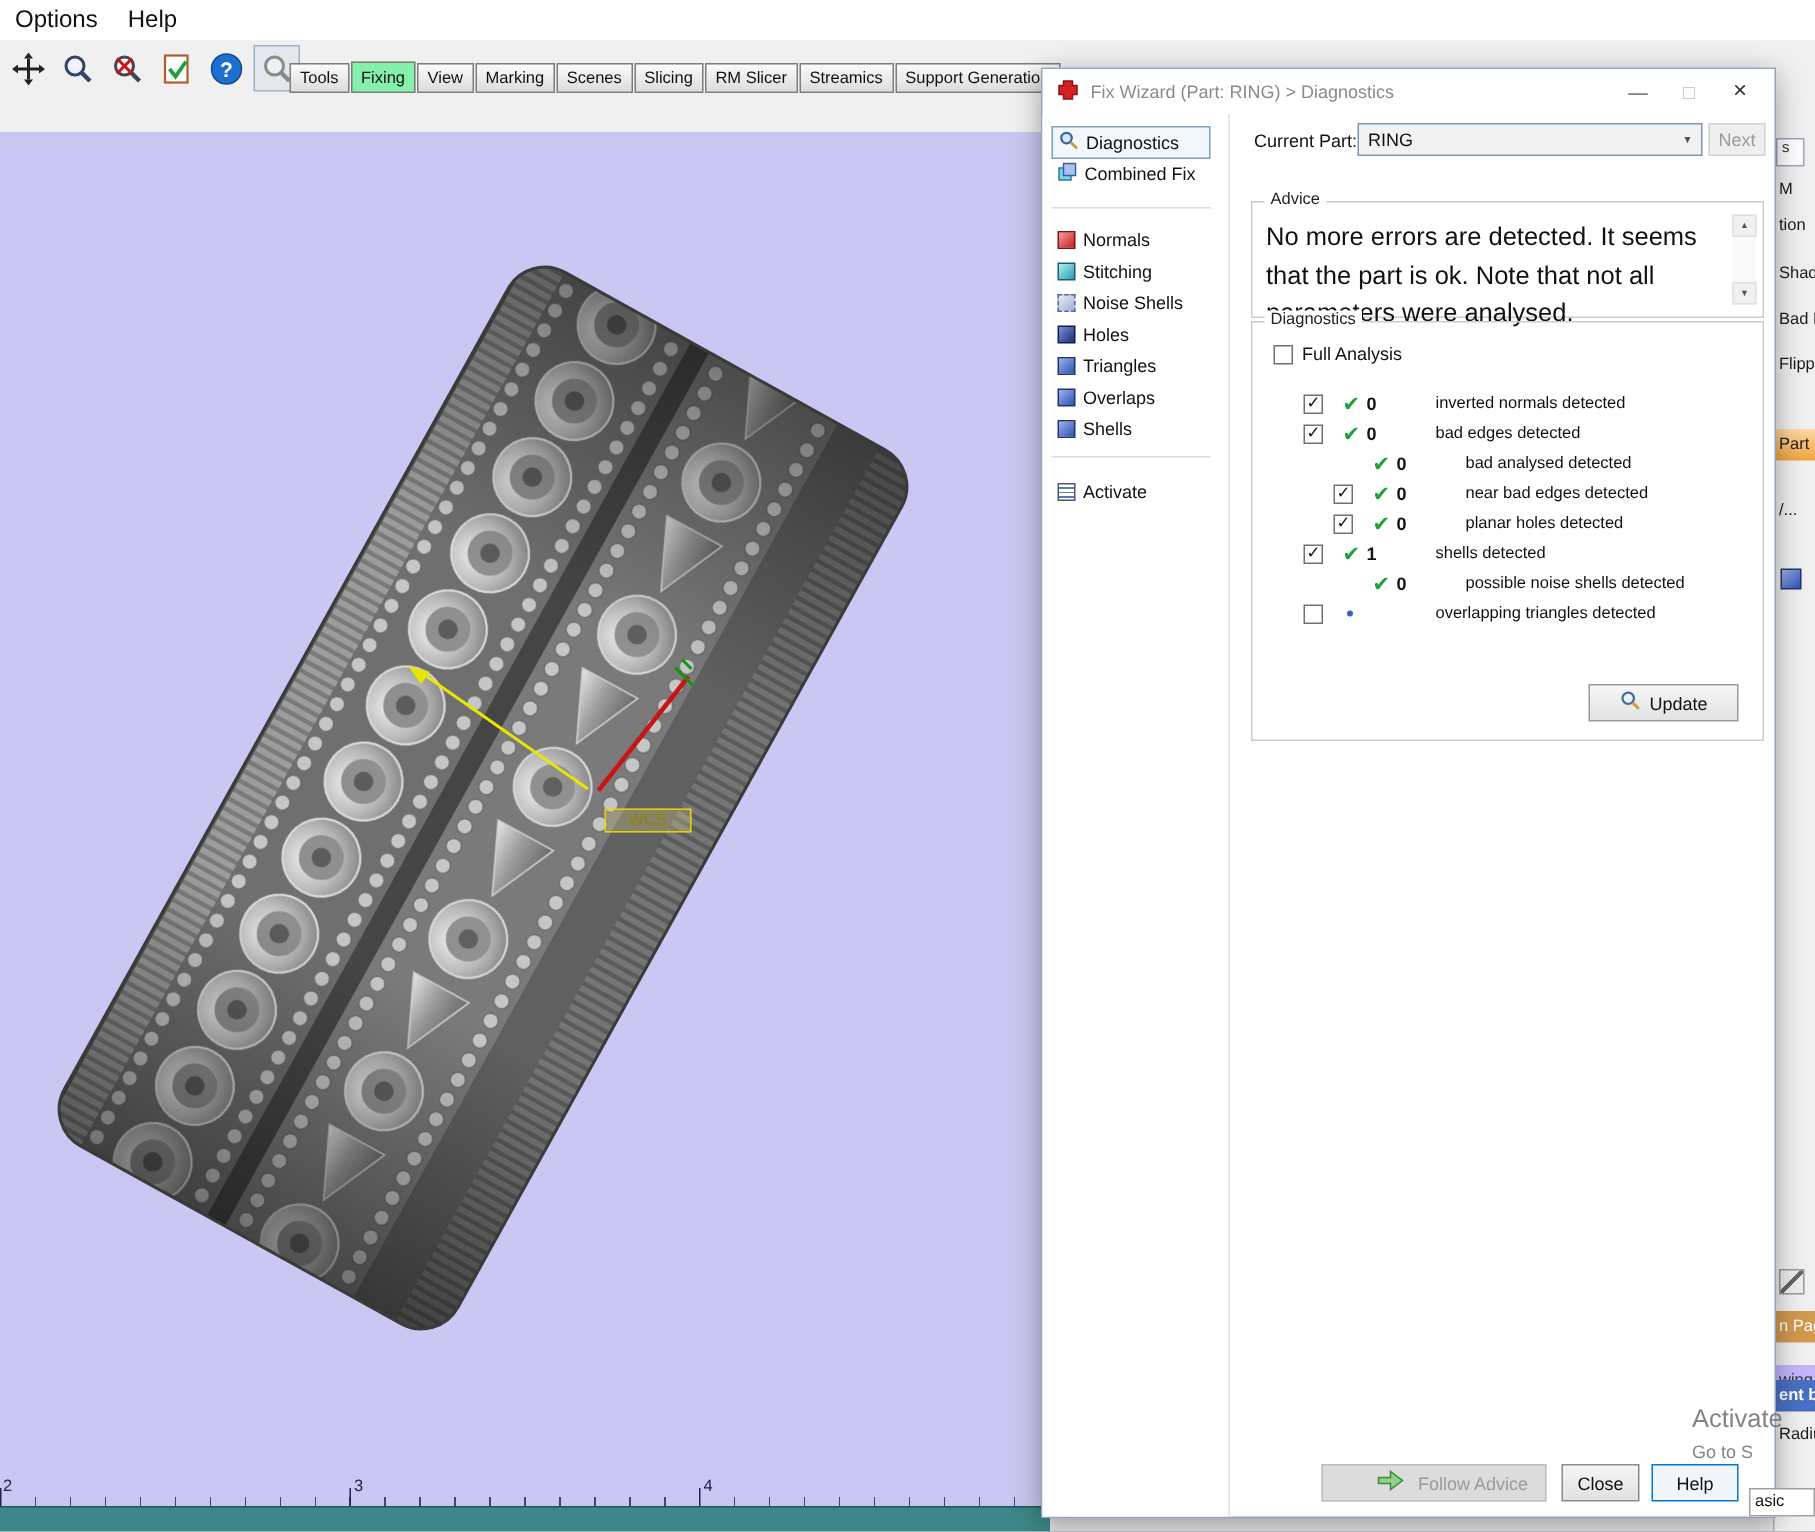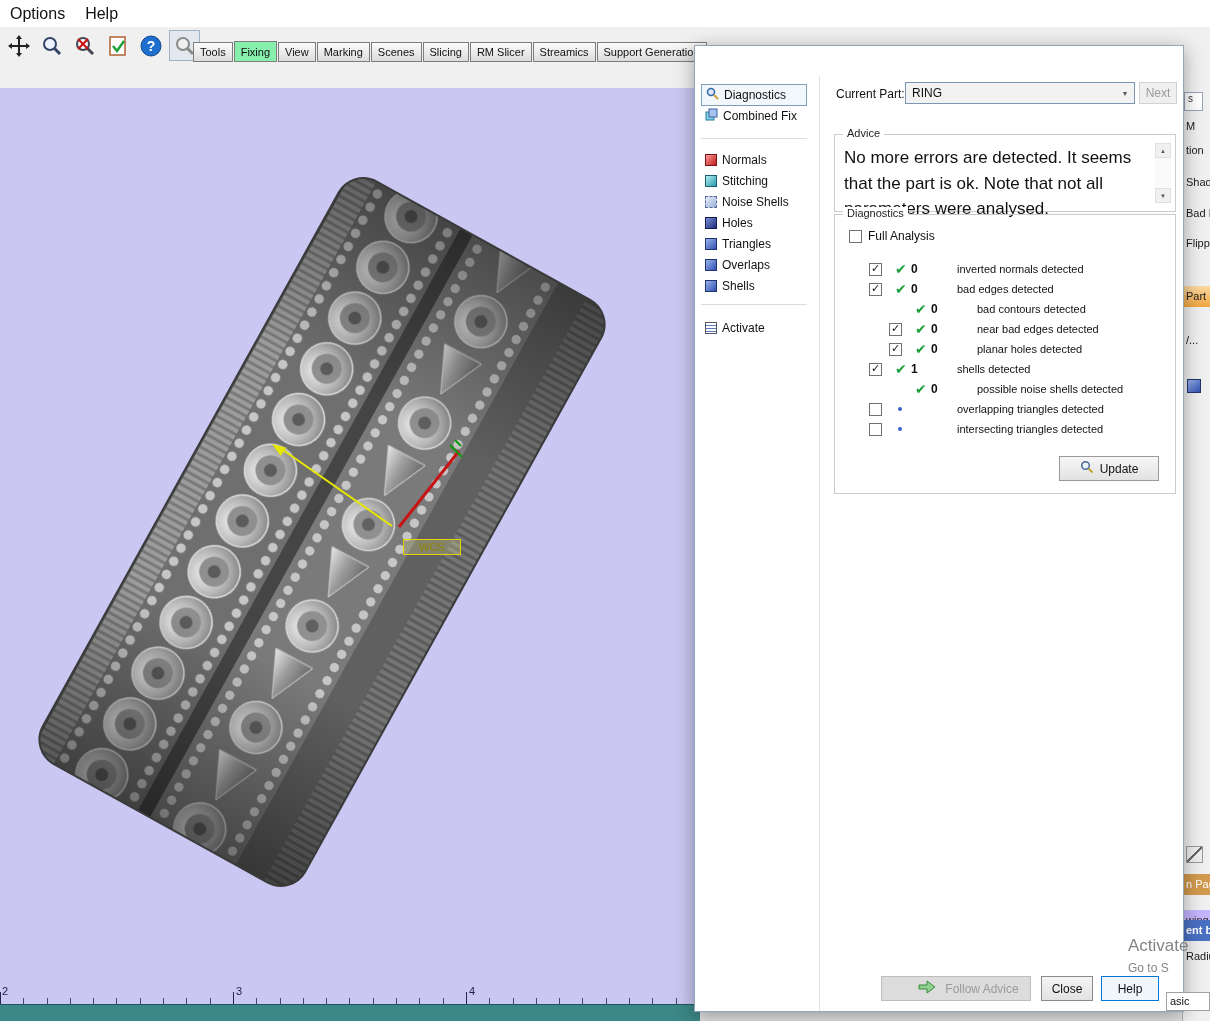--- a/index.html
+++ b/index.html
@@ -304,20 +304,31 @@
     <div class="rp-cube" style="top:291px"></div>
     <div class="rp-pencil" style="top:758px"></div>
     <div class="rp-bar rp-tan1" style="top:786px">n Pag</div>
     <div class="rp-bar rp-tan2" style="top:808px">wing</div>
     <div class="rp-bar rp-blue" style="top:832px">ent b</div>
     <div class="rp-text" style="top:862px">Radiu</div>
   </div>
   <div class="basic-tab">asic</div>
 
   <div class="dialog">
+    <div class="dlg-title">
+      <span>
+        <svg width="14" height="14" viewBox="0 0 14 14">
+            <path d="M4 1h6v3h3v6h-3v3H4v-3H1V4h3z" fill="#d42222" stroke="#8e1212"></path>
+          </svg>
+      </span>
+      <span class="dlg-title-text">Fix Wizard (Part: RING) &gt; Diagnostics</span>
+      <span class="dlg-ctl dlg-min">—</span>
+      <span class="dlg-ctl dlg-max">□</span>
+      <span class="dlg-ctl dlg-close">×</span>
+    </div>
 
     <div class="dlg-sidebar">
       <div class="side-item selected" style="top:8px">
         <span>
           <svg width="13" height="13" viewBox="0 0 13 13">
               <circle cx="5" cy="5" r="3.5" fill="#dce8f8" stroke="#3366aa" stroke-width="1.5"></circle>
           <line x1="8" y1="8" x2="12" y2="12" stroke="#caa23a" stroke-width="2"></line>
             </svg>
         </span>
         <span>Diagnostics</span>
@@ -409,21 +420,21 @@
             </span>
           <span class="count">0</span>
           <span class="diag-label">bad edges detected</span>
         </div>
         <div class="diag-row ind">
           <span class="cb-slot"></span>
           <span class="res-slot">
               <span class="gcheck"></span>
             </span>
           <span class="count">0</span>
-          <span class="diag-label">bad contours detected</span>
+          <span class="diag-label">bad analysed detected</span>
         </div>
         <div class="diag-row ind">
           <span class="cb-slot">
               <span class="cb checked"></span>
             </span>
           <span class="res-slot">
               <span class="gcheck"></span>
             </span>
           <span class="count">0</span>
           <span class="diag-label">near bad edges detected</span>
@@ -458,30 +469,20 @@
         </div>
         <div class="diag-row">
           <span class="cb-slot">
               <span class="cb"></span>
             </span>
           <span class="res-slot">
               <span class="bdot"></span>
             </span>
           <span class="count"></span>
           <span class="diag-label">overlapping triangles detected</span>
-        </div>
-        <div class="diag-row">
-          <span class="cb-slot">
-              <span class="cb"></span>
-            </span>
-          <span class="res-slot">
-              <span class="bdot"></span>
-            </span>
-          <span class="count"></span>
-          <span class="diag-label">intersecting triangles detected</span>
         </div>
       </div>
       <div class="update-btn">
         <span>
           <svg width="14" height="14" viewBox="0 0 14 14">
               <circle cx="5.5" cy="5.5" r="3.8" fill="#e8f0fa" stroke="#4a6a9a" stroke-width="1.5"></circle>
           <line x1="8.5" y1="8.5" x2="12.5" y2="12.5" stroke="#caa23a" stroke-width="2"></line>
             </svg>
         </span>
         <span>Update</span>

